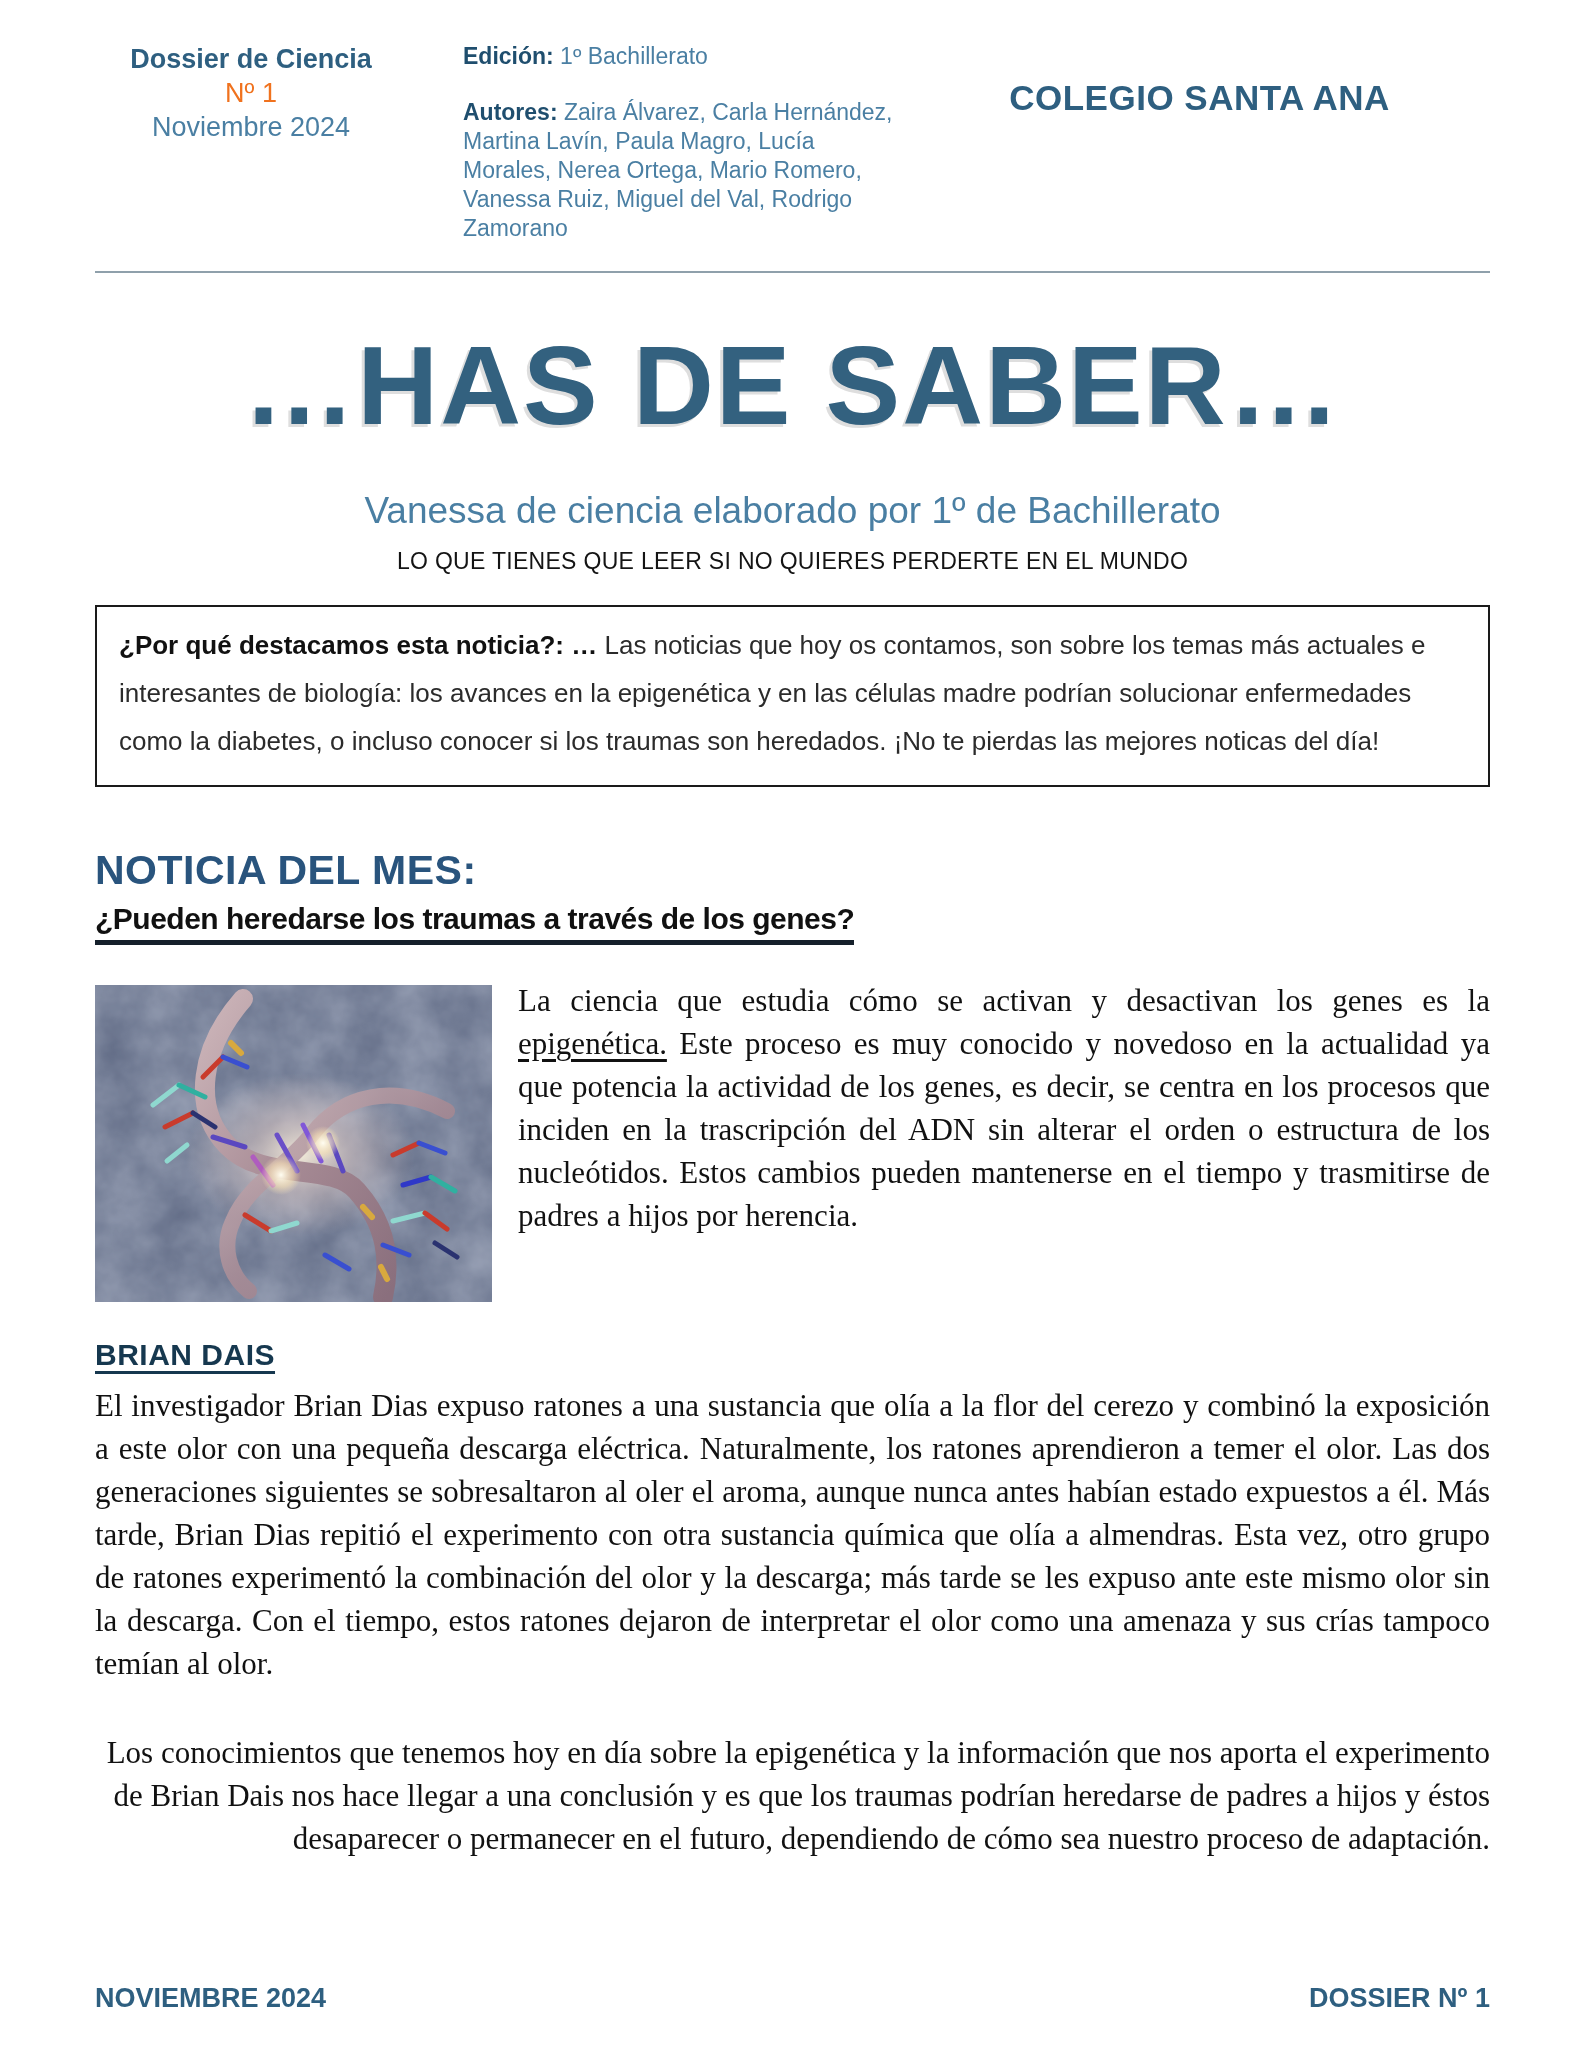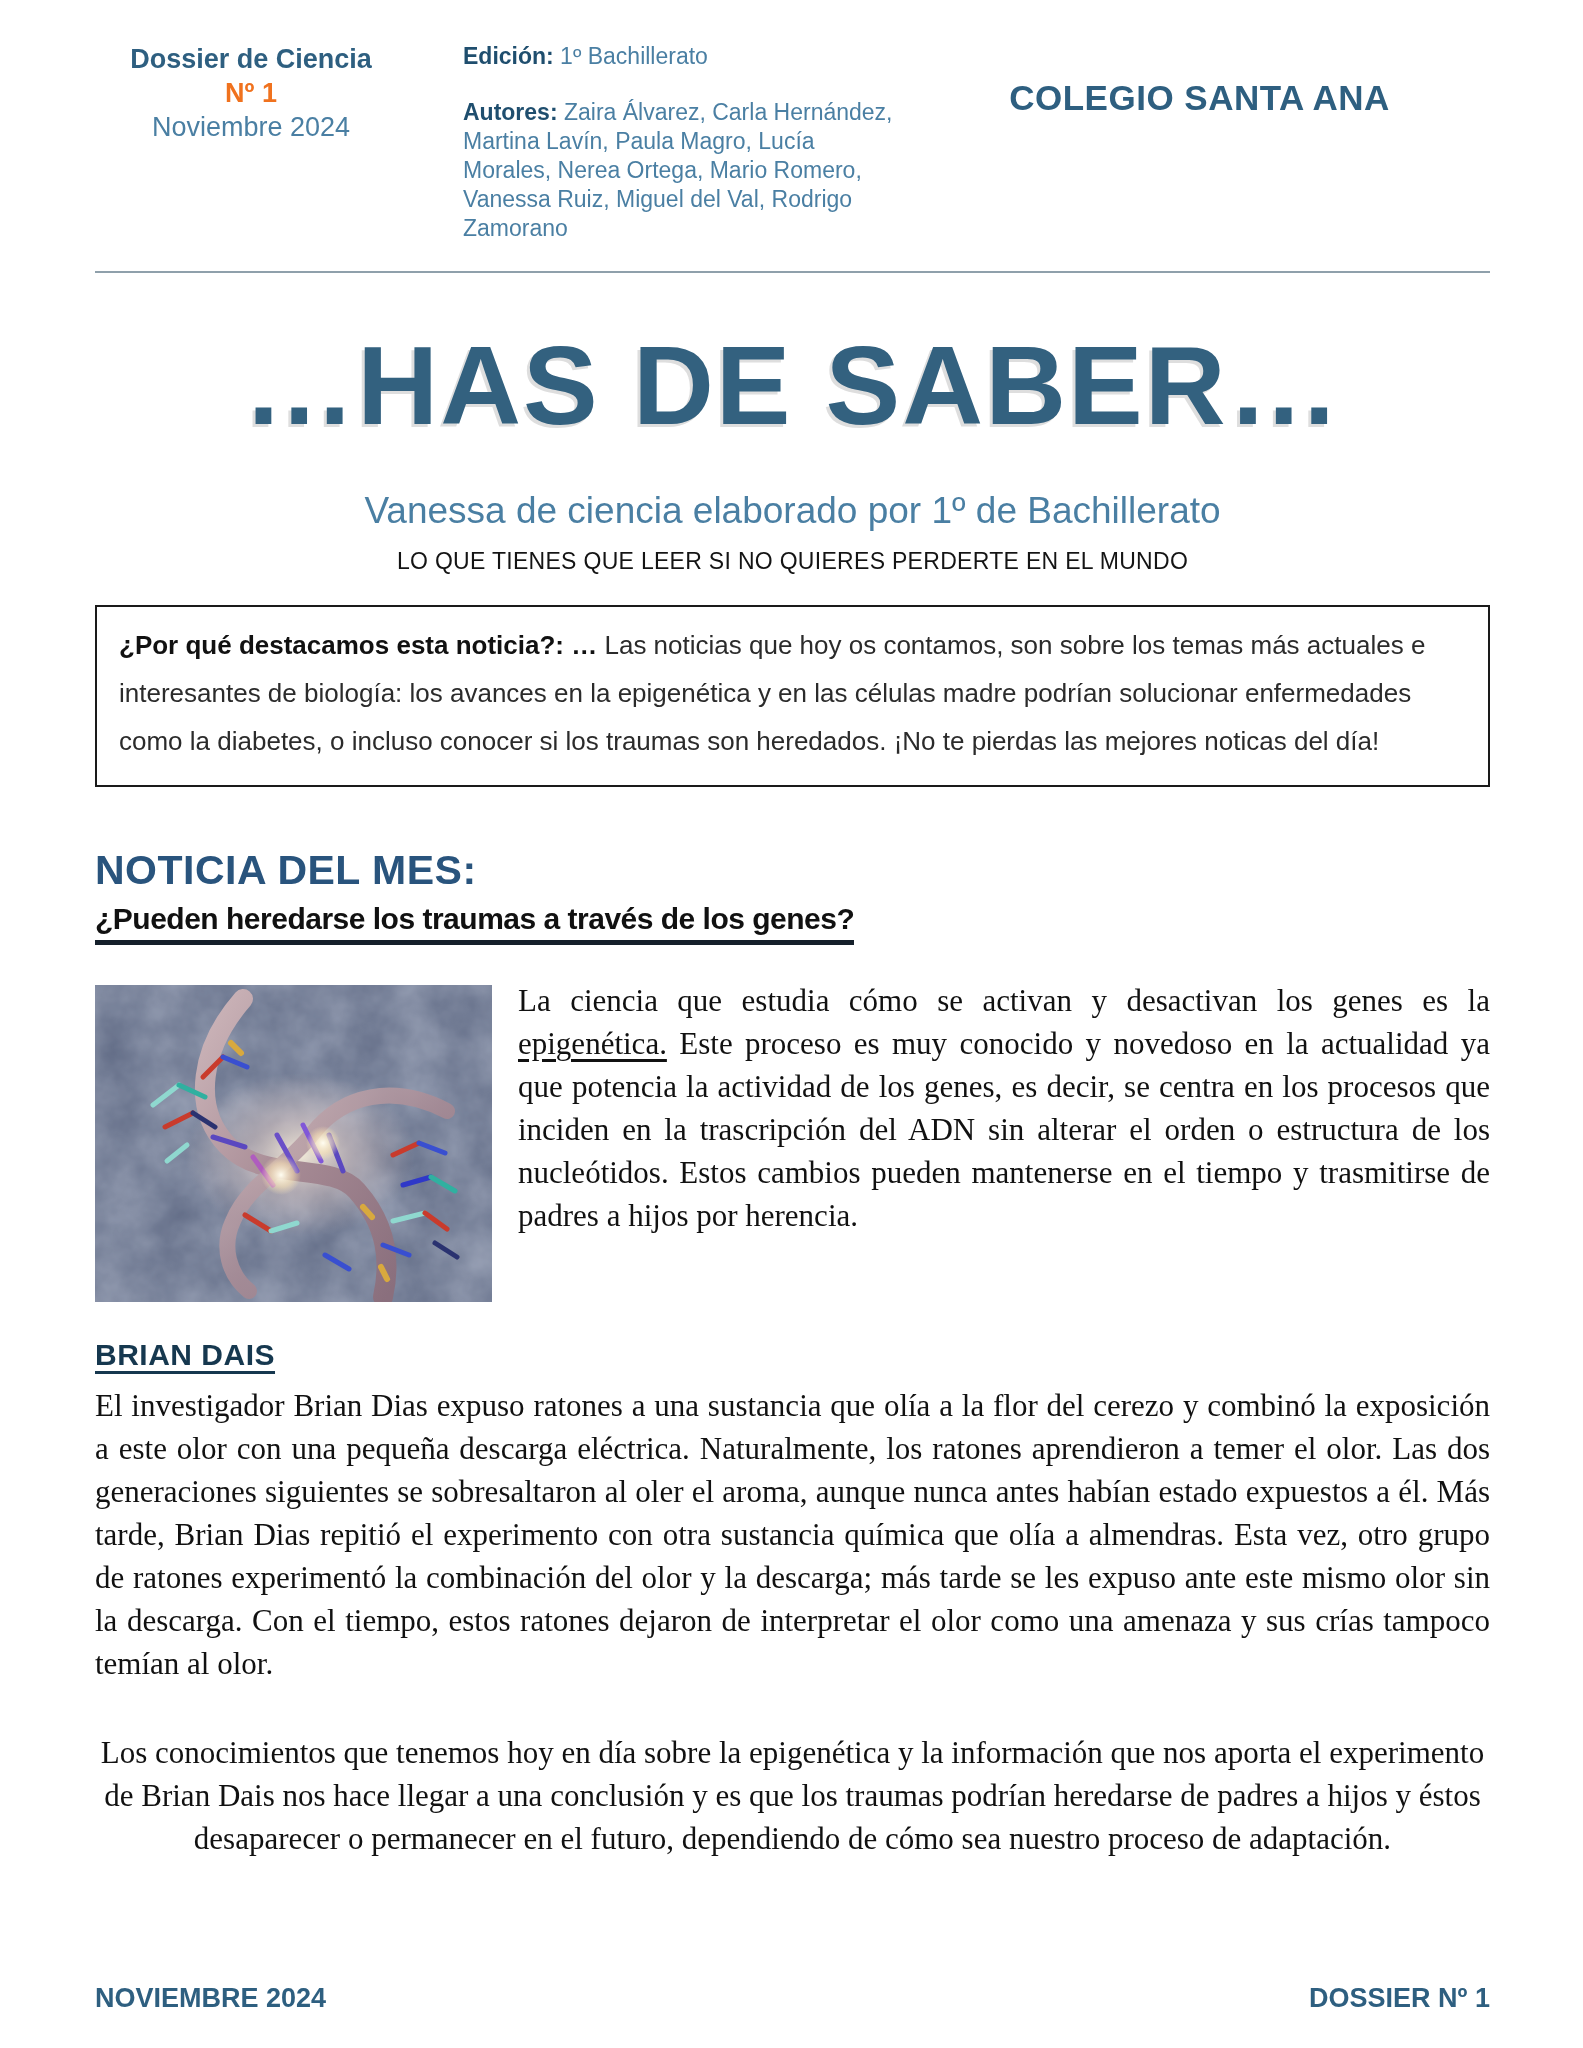--- a/index.html
+++ b/index.html
@@ -5,21 +5,21 @@
   html,body{margin:0;padding:0;background:#ffffff;}
   .page{
     width:1583px;height:2048px;position:relative;background:#ffffff;
     font-family:"Liberation Sans",sans-serif;color:#1a1a1a;
     box-sizing:border-box;padding:42px 93px 0 95px;overflow:hidden;
   }
   
   .masthead{display:flex;align-items:flex-start;gap:16px;}
   .mast-left{width:260px;margin-left:26px;text-align:center;font-size:27px;line-height:34px;}
   .mast-left .l1{font-weight:bold;color:#2E5F80;}
-  .mast-left .l2{font-weight:bold;color:#F0721E;}
+  .mast-left .l2{font-weight:normal;color:#F0721E;}
   .mast-left .l3{color:#4A7FA3;}
   .mast-center{margin-left:66px;width:430px;font-size:23px;line-height:29px;color:#4A7FA3;}
   .mast-center .row1{margin-bottom:27px;}
   .mast-center .label{font-weight:bold;color:#1F4E6E;}
   .mast-right{flex:1;text-align:center;padding-top:36px;font-size:35px;font-weight:bold;color:#2E5F80;letter-spacing:0.5px;}
   .rule{margin-top:28px;border-top:2px solid #8fa0ab;height:0;}
   
   .doc-title{margin-top:48px;text-align:center;font-size:112px;font-weight:bold;color:#33617F;
     letter-spacing:2px;text-shadow:-3px 3px 0 rgba(135,135,135,0.28);}
   .doc-subtitle{margin-top:40px;text-align:center;font-size:37px;color:#4A7FA3;}
@@ -33,21 +33,21 @@
     border-bottom:5px solid #15202b;padding-bottom:4px;letter-spacing:-0.5px;}
   
   .article{margin-top:34px;}
   .photo{float:left;width:397px;height:317px;margin:6px 26px 10px 0;display:block;}
   .serif{font-family:"Liberation Serif",serif;font-size:31px;line-height:43px;color:#111;}
   .intro{text-align:justify;}
   .intro .u{text-decoration:underline;text-underline-offset:5px;}
   .subheading{clear:both;padding-top:26px;font-size:30px;font-weight:bold;color:#16384F;
     text-decoration:underline;text-decoration-thickness:3px;text-underline-offset:6px;letter-spacing:0.5px;}
   .p1{margin-top:12px;text-align:justify;}
-  .p2{margin-top:46px;text-align:center;font-family:Liberation Serif, serif;}
+  .p2{margin-top:46px;text-align:right;font-family:Liberation Serif, serif;}
   
   .page-footer{position:absolute;left:95px;right:93px;bottom:34px;display:flex;justify-content:space-between;
     font-size:27px;font-weight:bold;color:#2E5F80;letter-spacing:0px;}
 </style>
 </head>
 <body>
 
 <div class="page">
 
   <div class="masthead">

